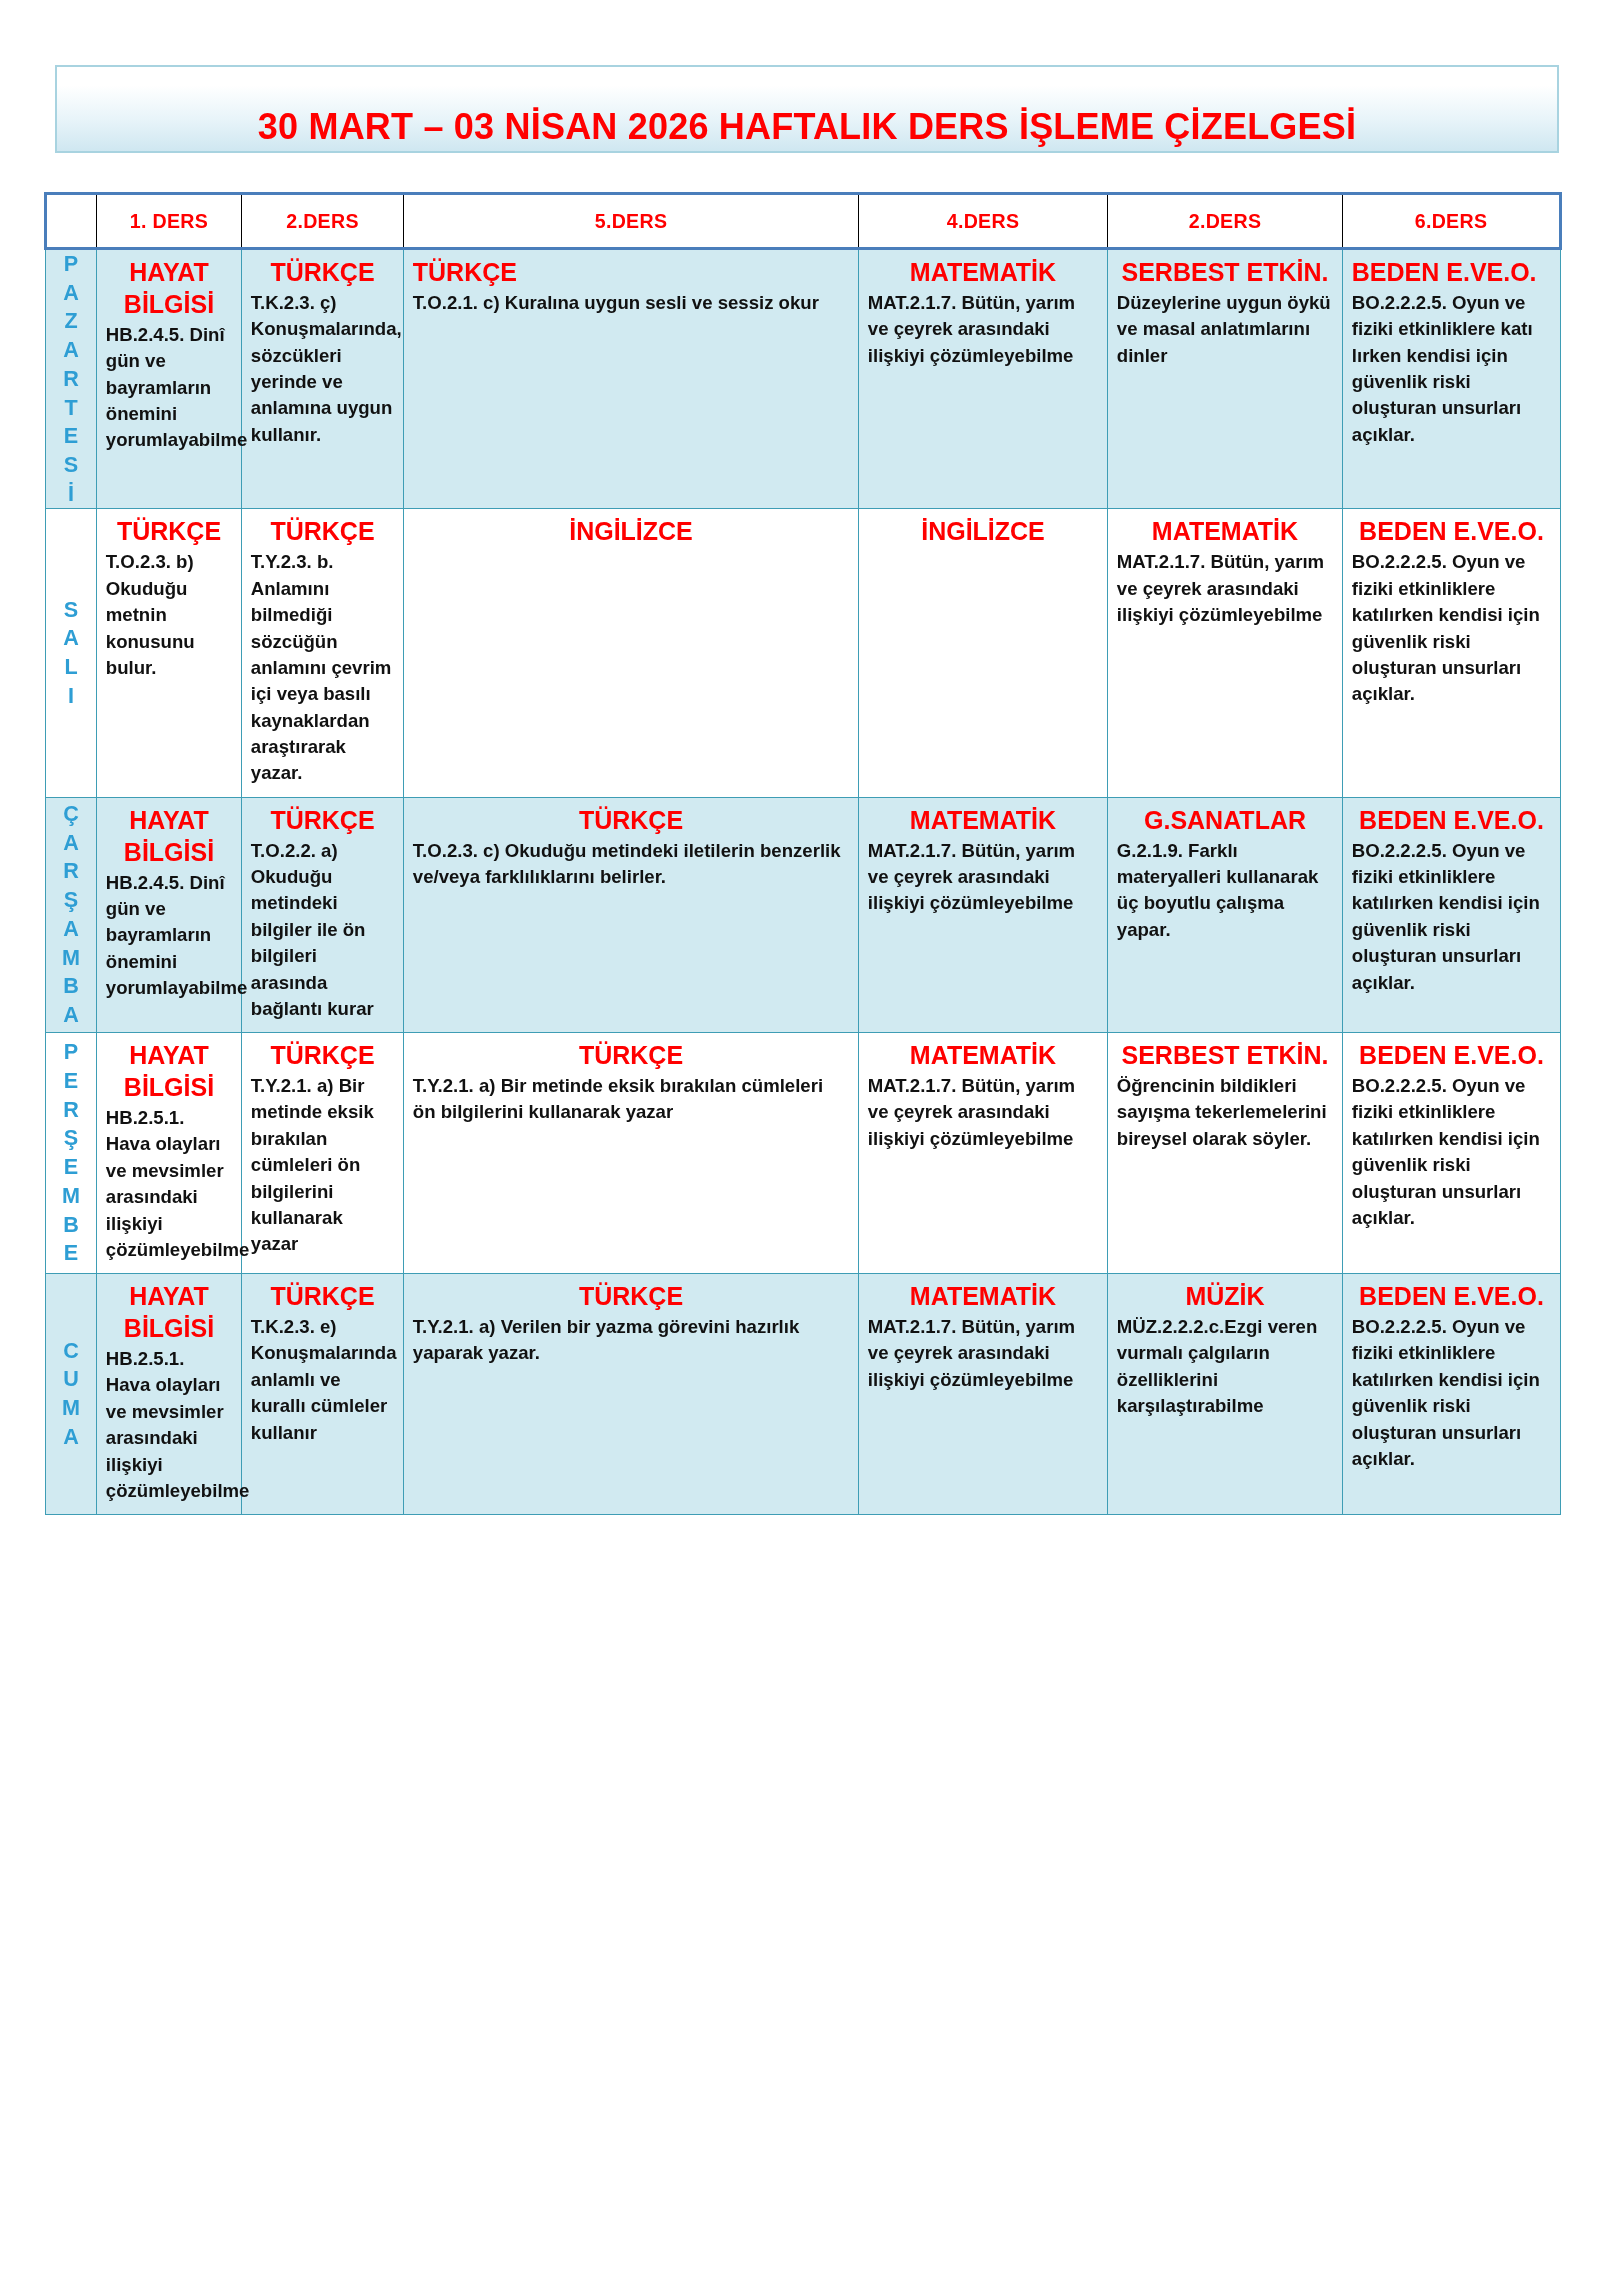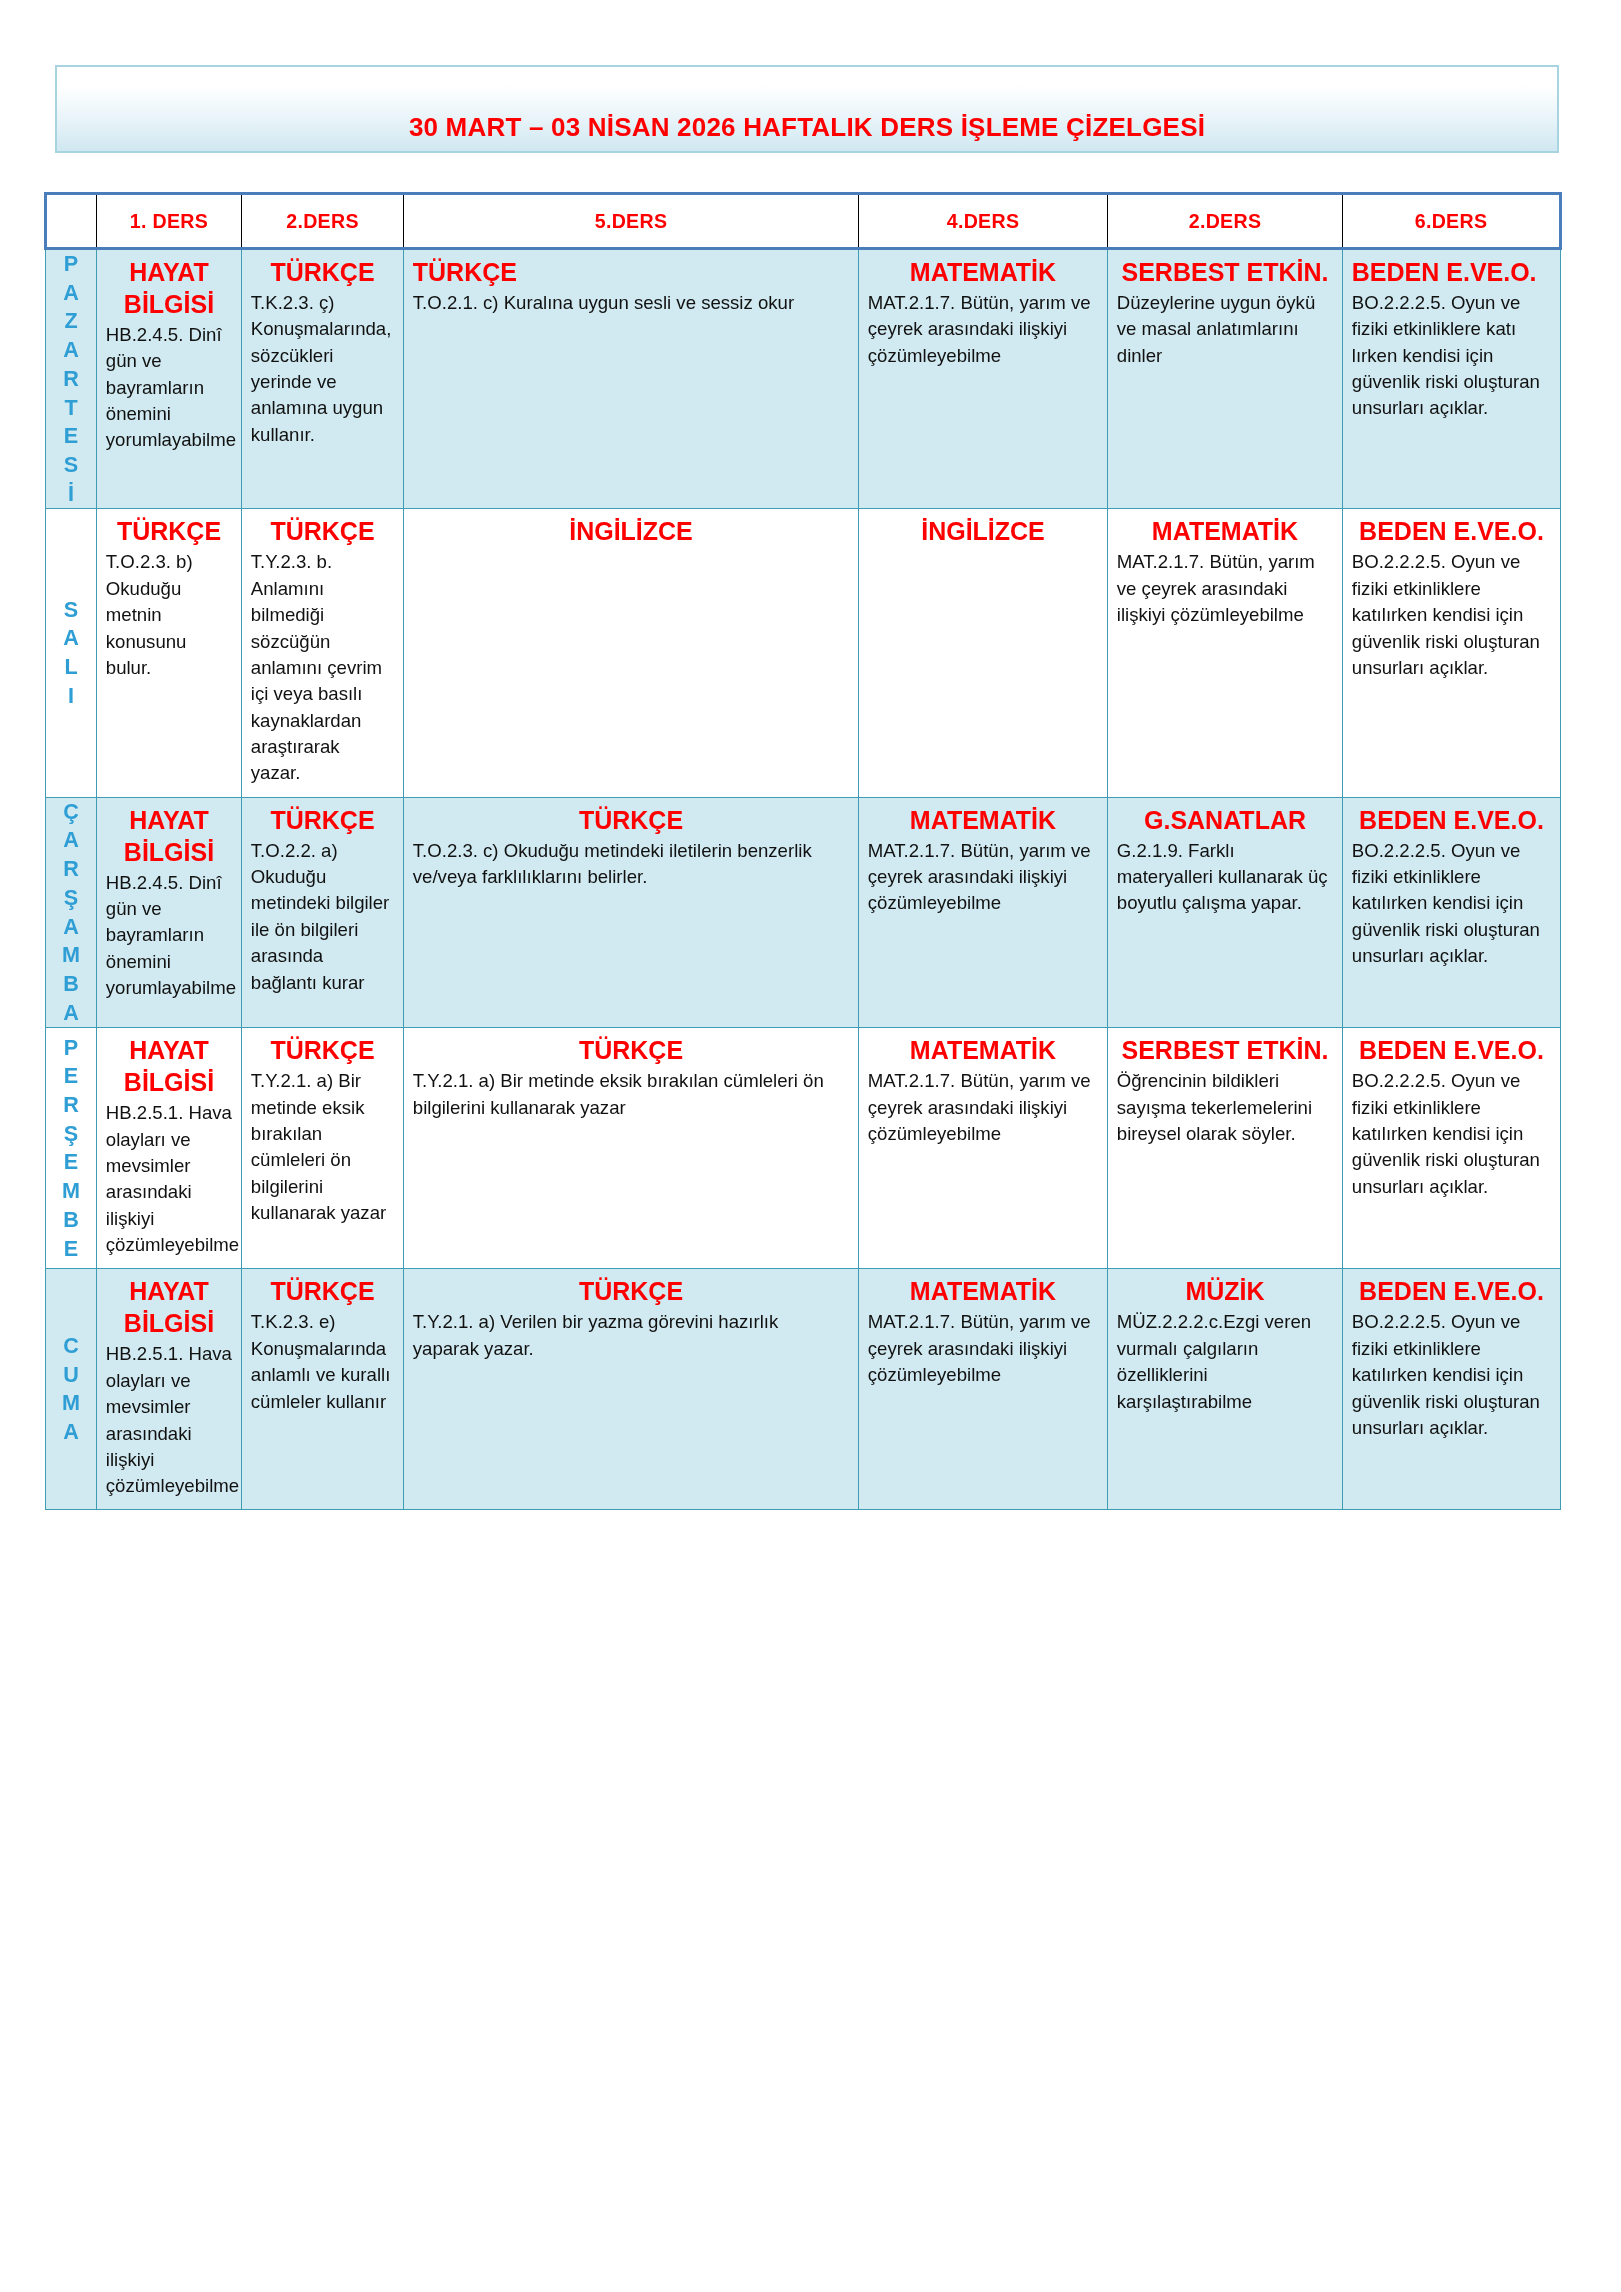--- a/index.html
+++ b/index.html
@@ -31,21 +31,21 @@
     height: 88px;
     box-sizing: border-box;
     border: 2px solid #a8d3e0;
     background: linear-gradient(to bottom, #ffffff 0%, #ffffff 22%, #e8f4f9 62%, #cfe7f1 100%);
     display: flex;
     align-items: center;
     justify-content: center;
   }
   .title-text {
     color: #ff0000;
-    font-size: 26px;
+    font-size: 36px;
     font-weight: bold;
     letter-spacing: 0.2px;
     white-space: nowrap;
     text-align: center;
     margin-top: 36px;
   }
 
   
   .schedule {
     position: absolute;
@@ -125,21 +125,21 @@
     line-height: 1.28;
     margin-bottom: 2px;
   }
   .subj.left { text-align: left; }
 
   
   .obj {
     display: block;
     color: #111111;
     font-size: 18.6px;
-    font-weight: normal;
+    font-weight: bold;
     line-height: 1.42;
     text-align: left;
   }
   .obj:empty { display: none; }
 
   
   col.c-day  { width: 51px;  }
   col.c-1    { width: 145px; }
   col.c-2    { width: 162px; }
   col.c-3    { width: 455px; }

